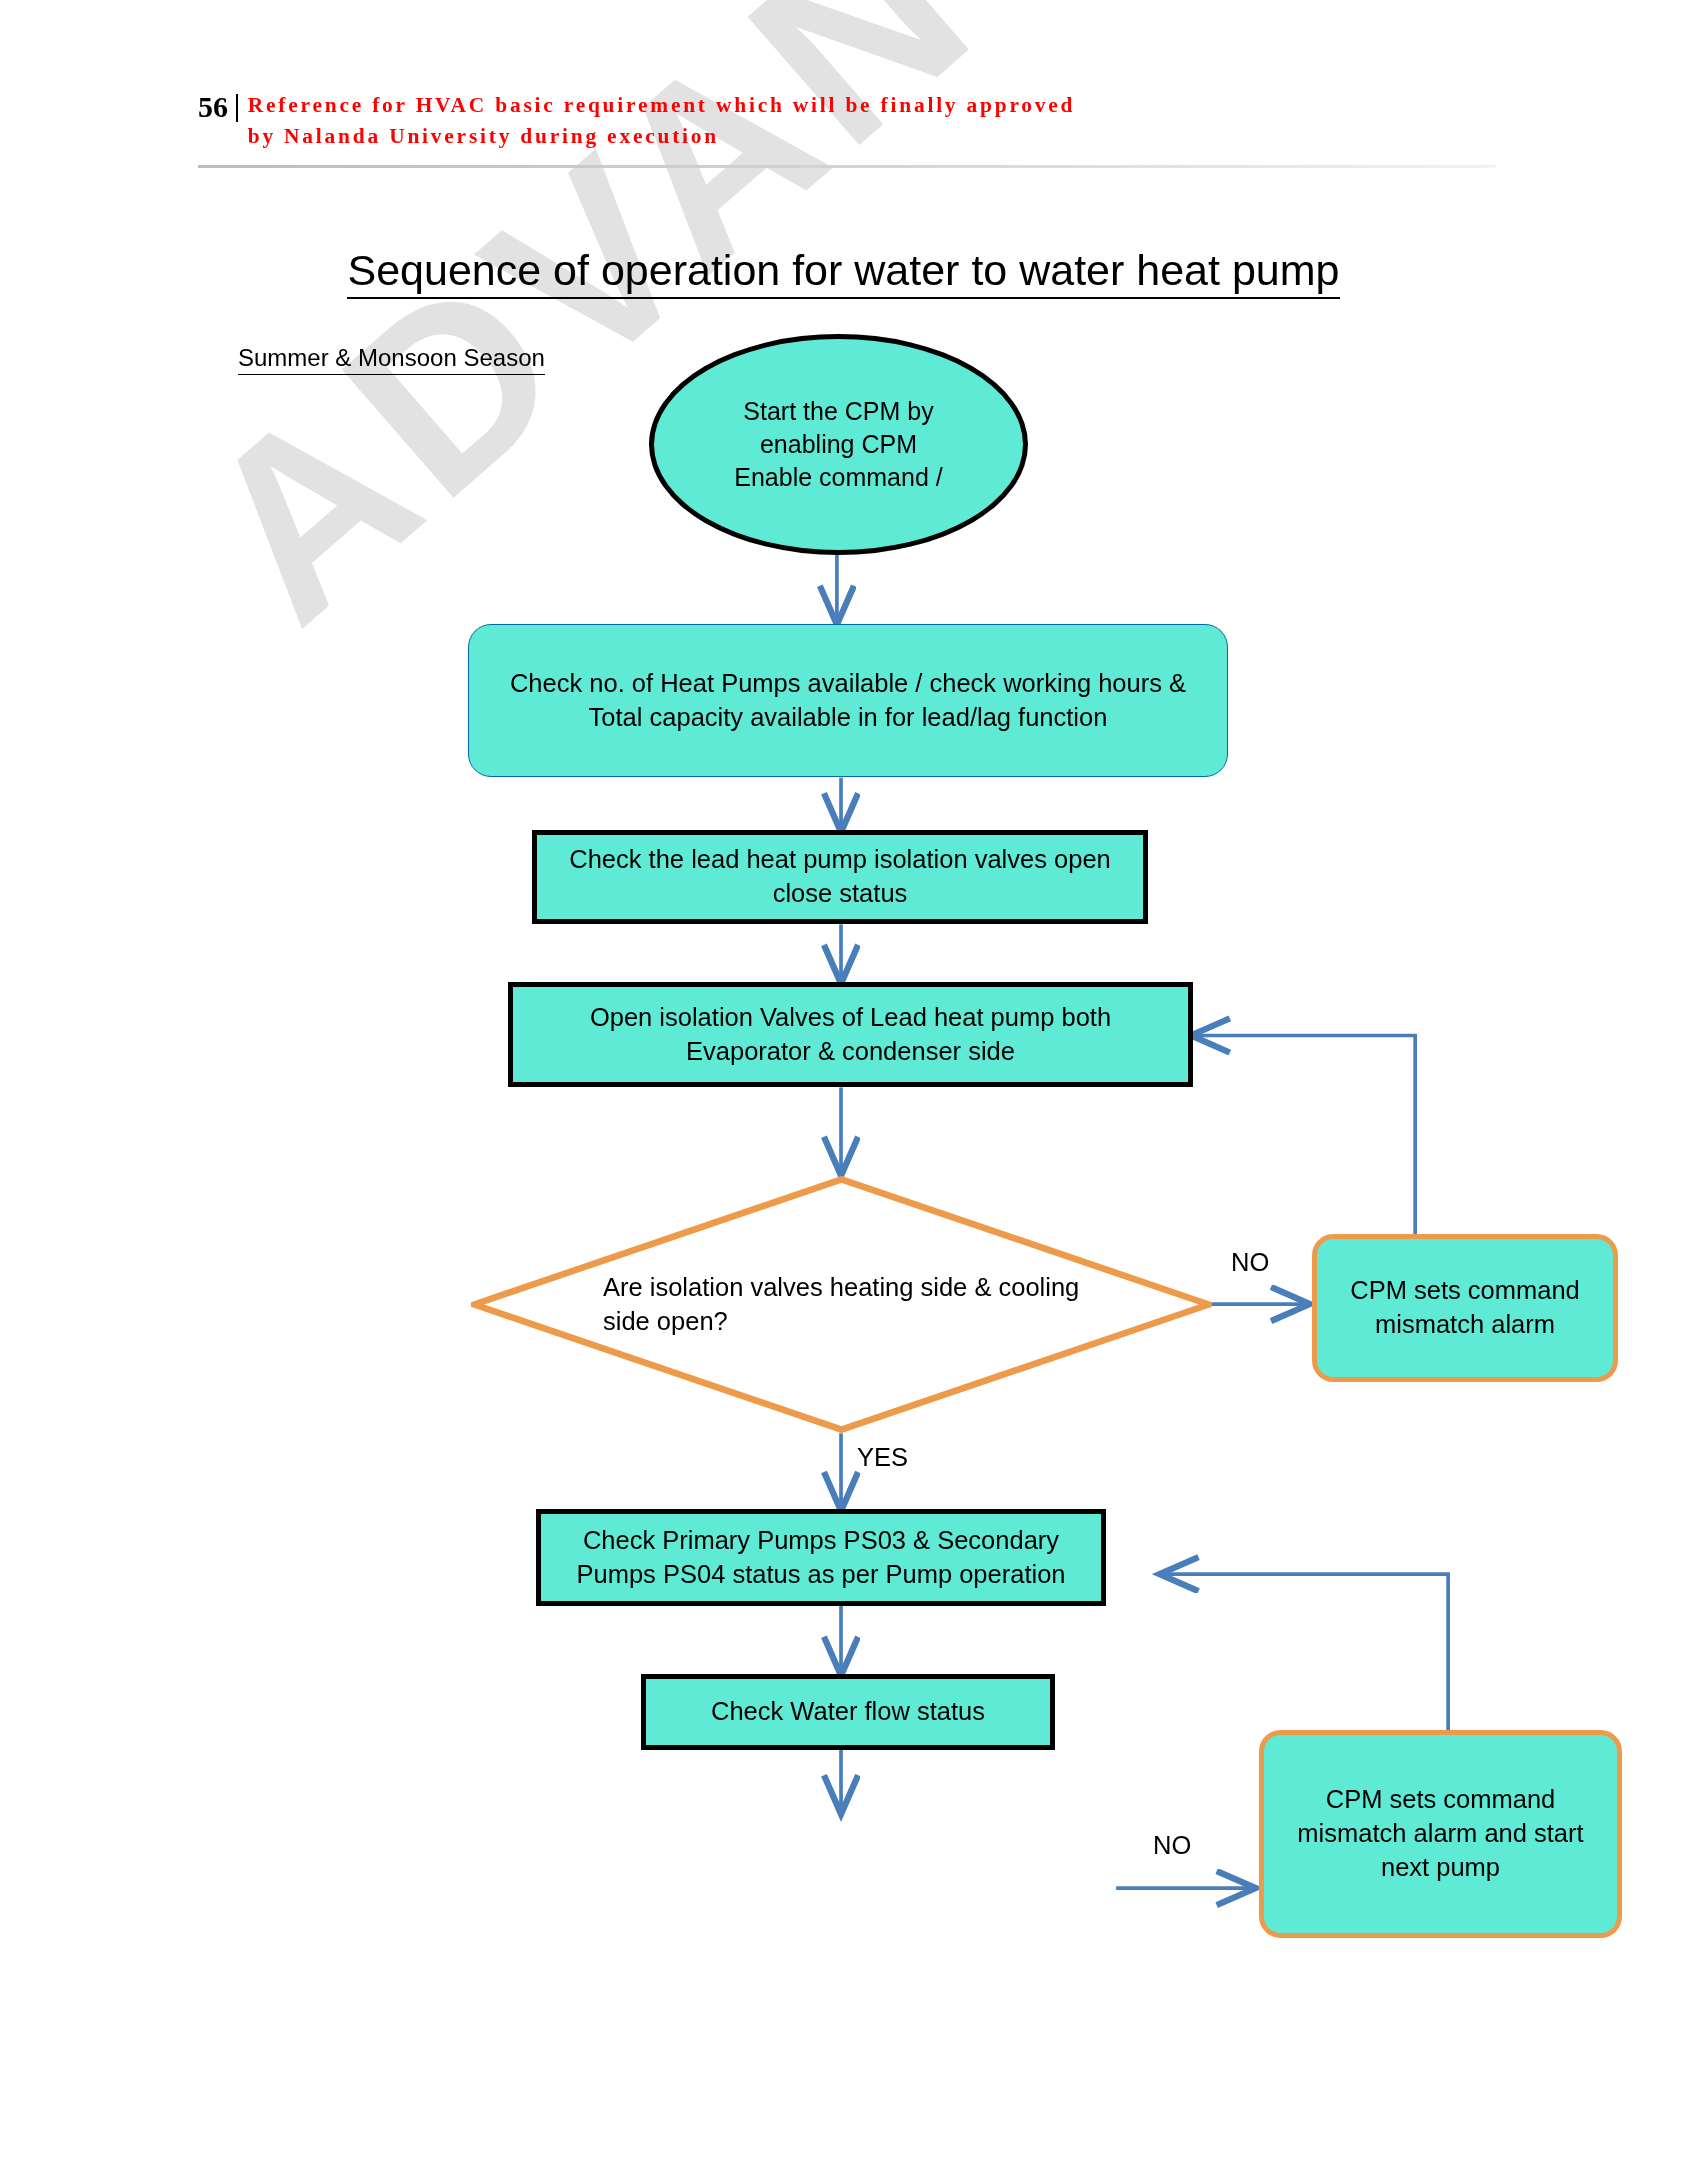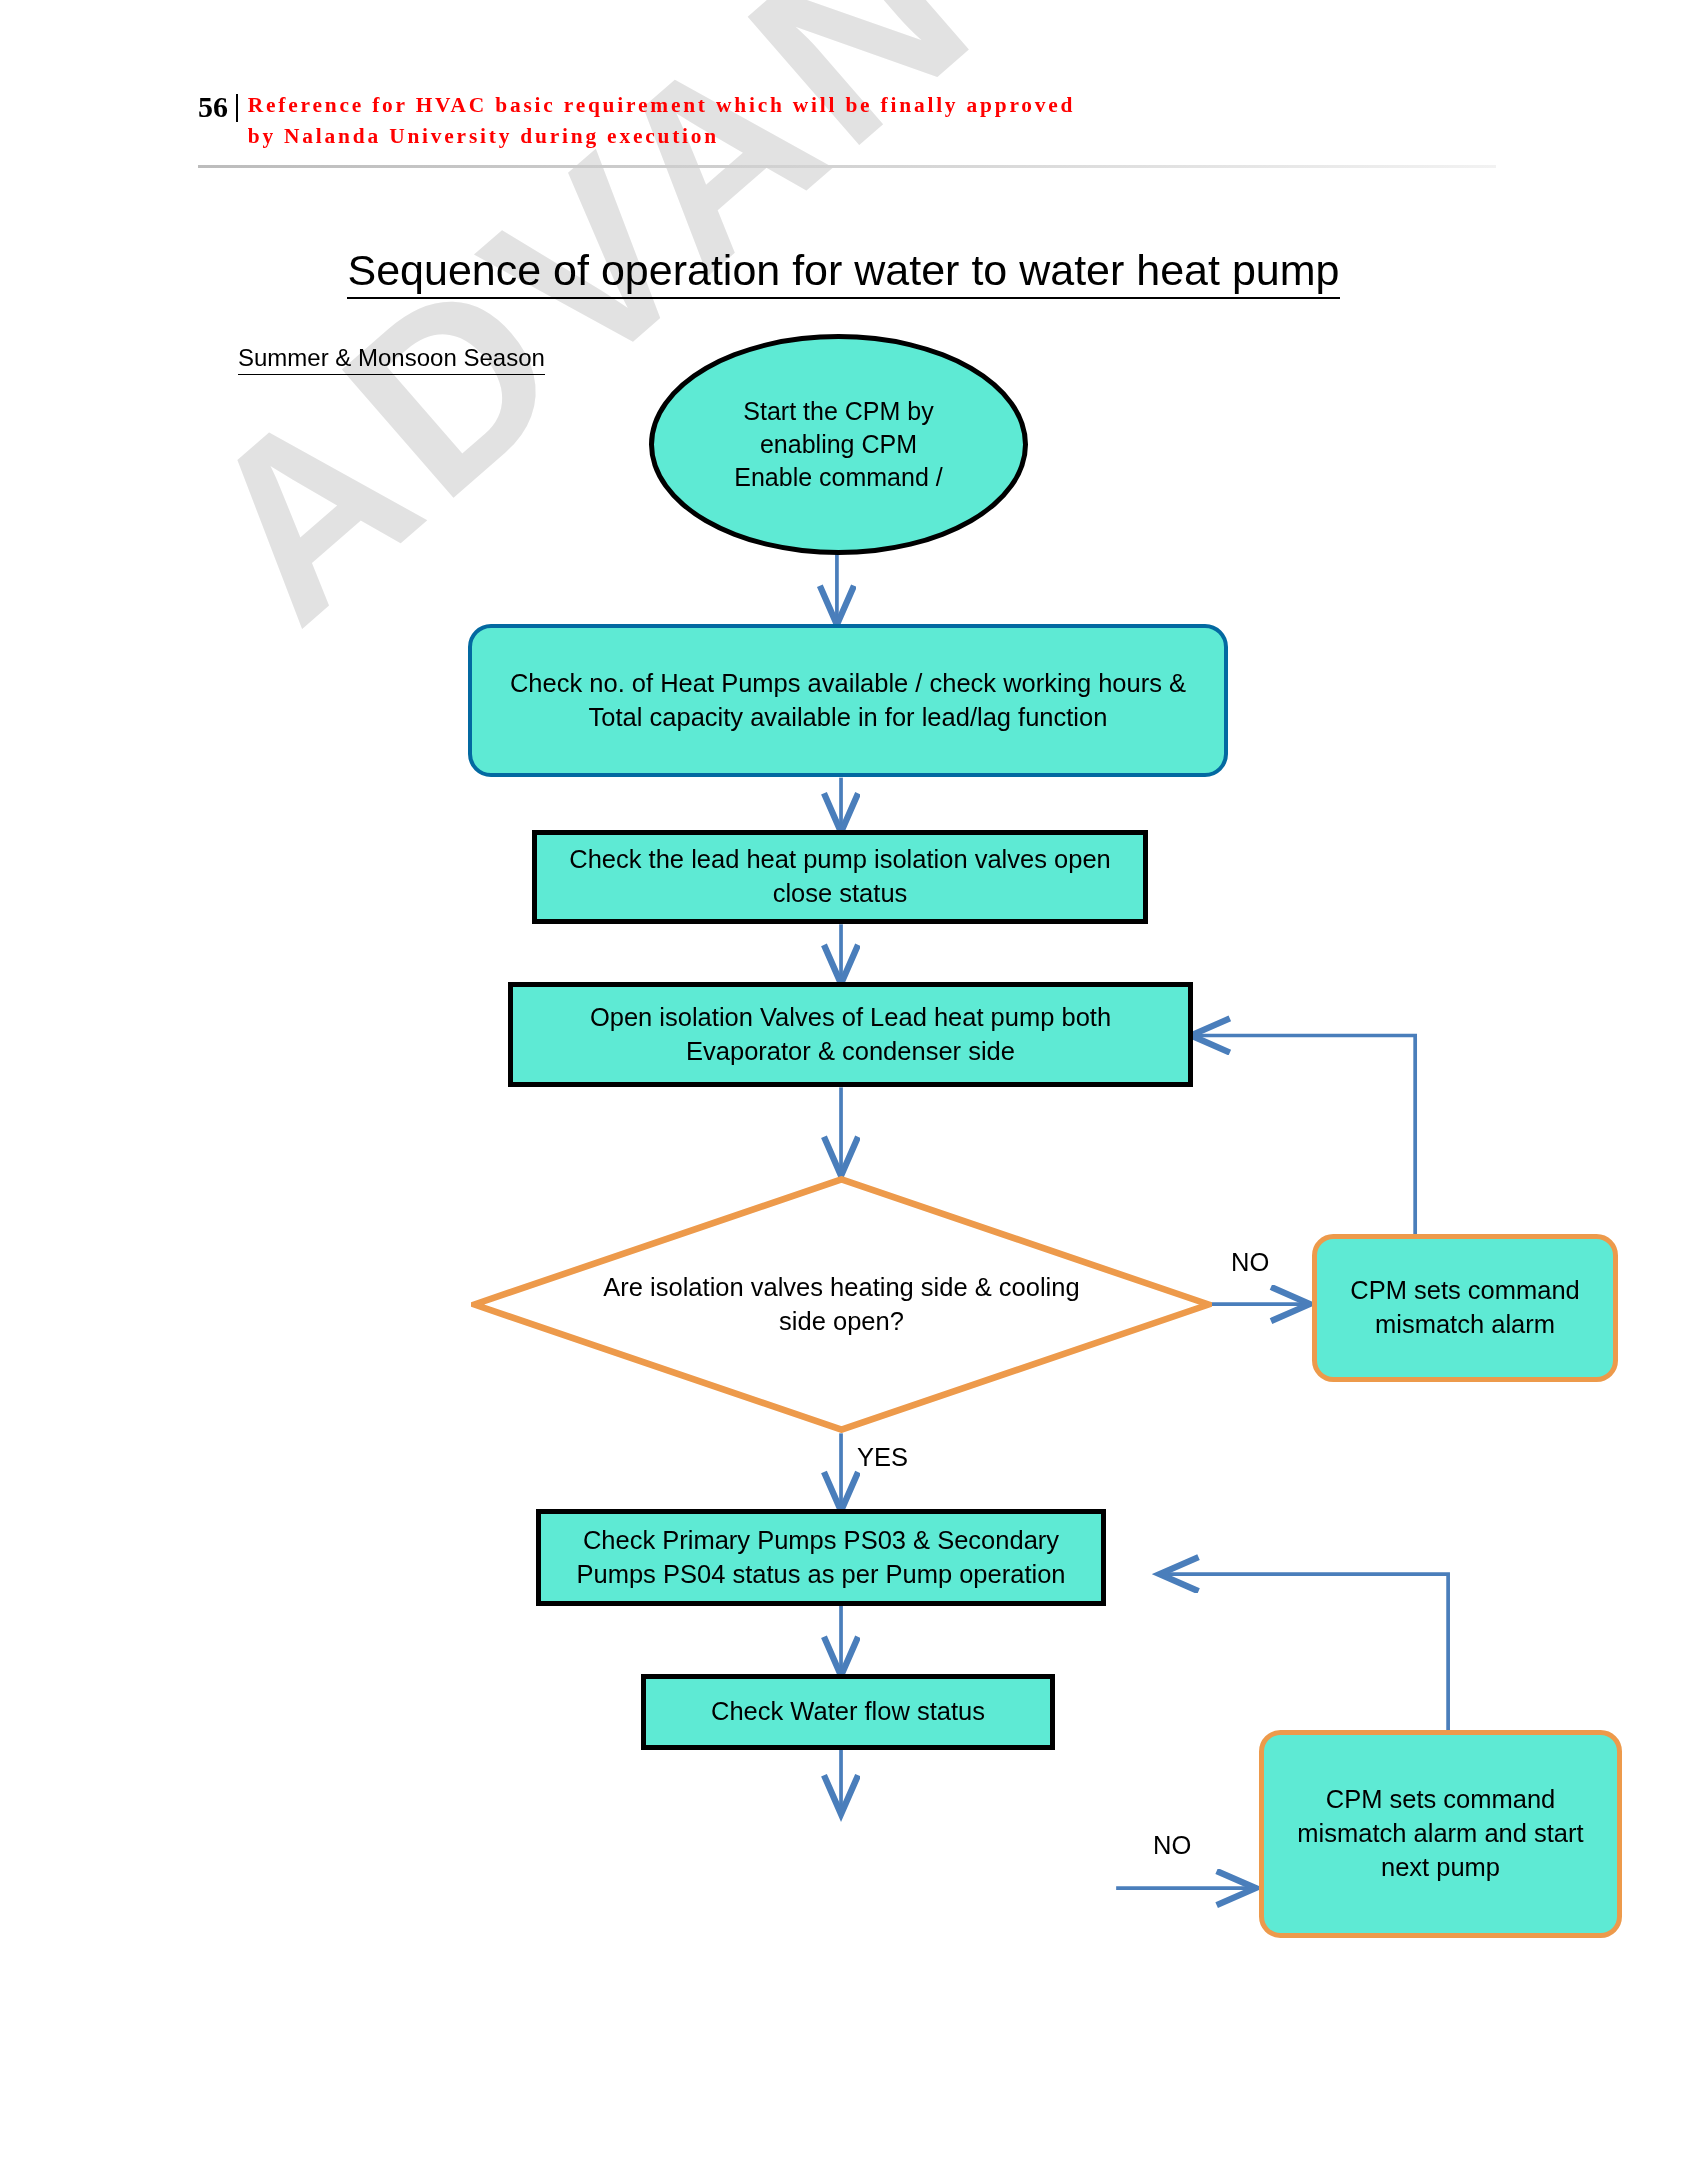--- a/index.html
+++ b/index.html
@@ -75,29 +75,29 @@
   .node{
     position:absolute;box-sizing:border-box;
     display:flex;align-items:center;justify-content:center;
     text-align:center;color:#000;background:#5eead4;z-index:3;
     line-height:1.33;
   }
   .ellipse{
     border:5px solid #000;border-radius:50%;font-size:25px;
   }
   .rect{border:5px solid #000;font-size:25.5px;}
-  .rrect{border:4px solid #0369a1;border-radius:23px;font-size:25.5px;}
+  .rrect{border:1px solid #0369a1;border-radius:23px;font-size:25.5px;}
   .alarm{
     border:5px solid #ED9A4B;border-radius:21.4px;font-size:25.5px;
   }
   .diamond-wrap{position:absolute;z-index:3;}
   .diamond-wrap svg{position:absolute;left:0;top:0;}
   .diamond-label{
     position:absolute;inset:0;display:flex;align-items:center;
-    justify-content:center;text-align:center;font-size:25.5px;
+    justify-content:center;text-align:left;font-size:25.5px;
     color:#000;line-height:1.33;
   }
   .diamond-label.serif{font-family:"Liberation Serif",serif;font-size:27px;}
 
   .edge-label{
     position:absolute;font-size:25.5px;color:#000;z-index:4;
   }
 </style>
 </head>
 <body>

